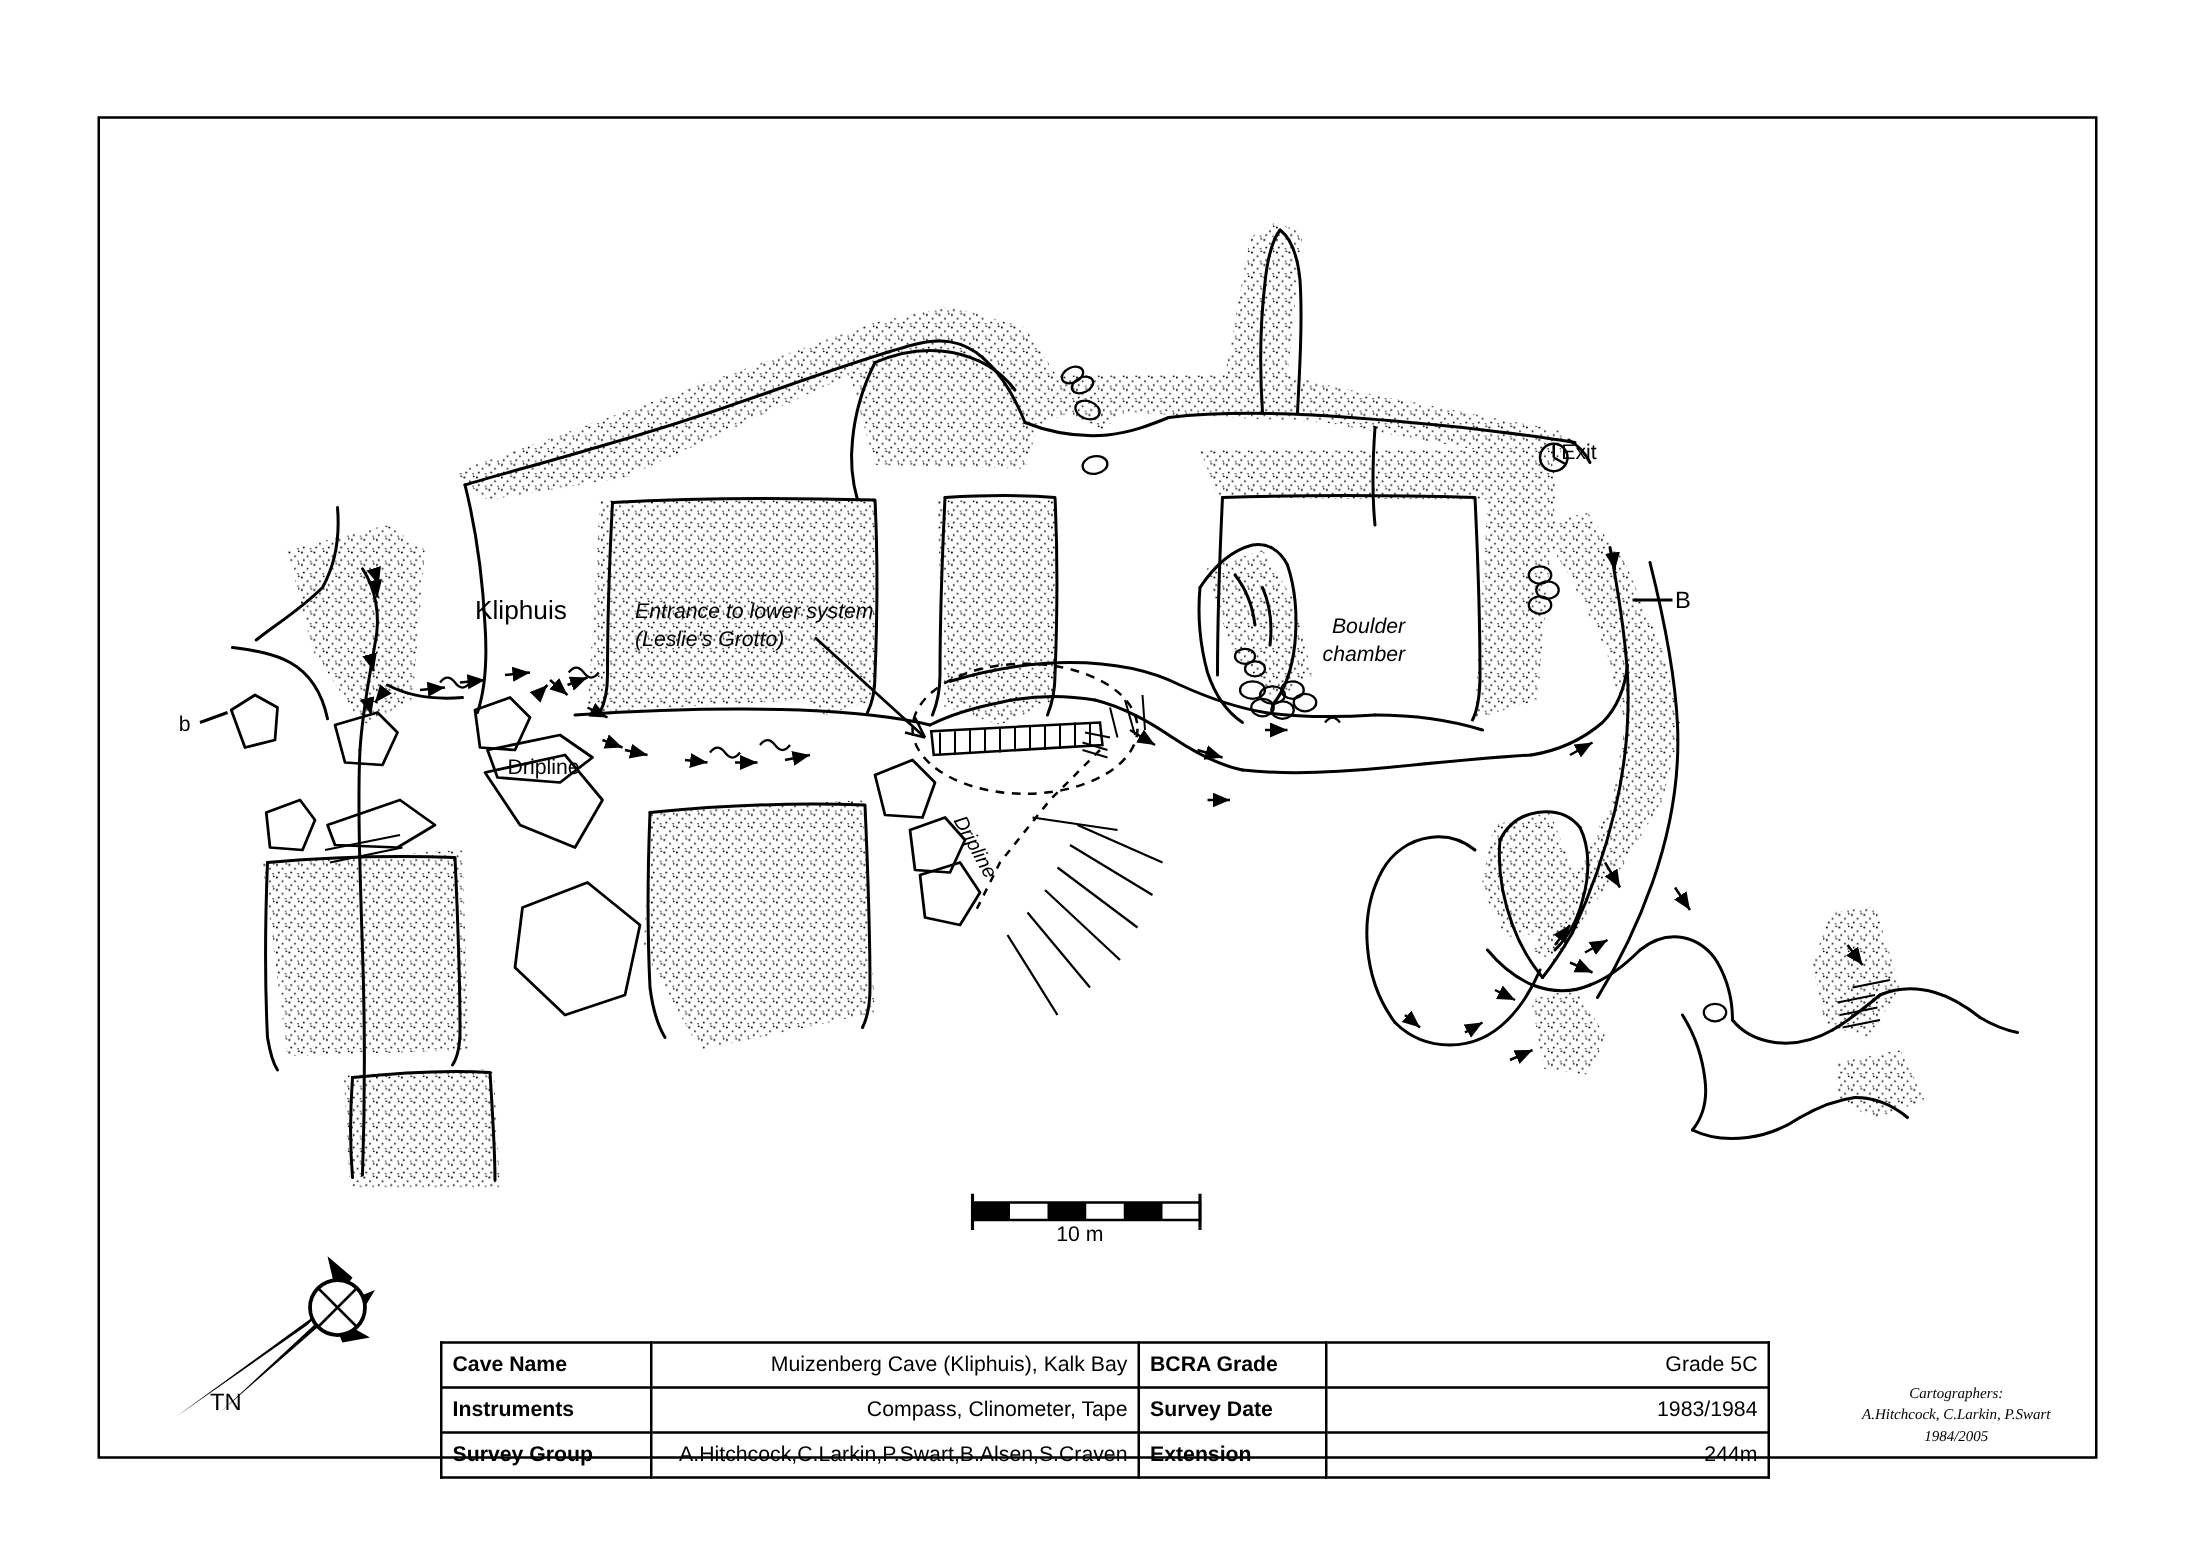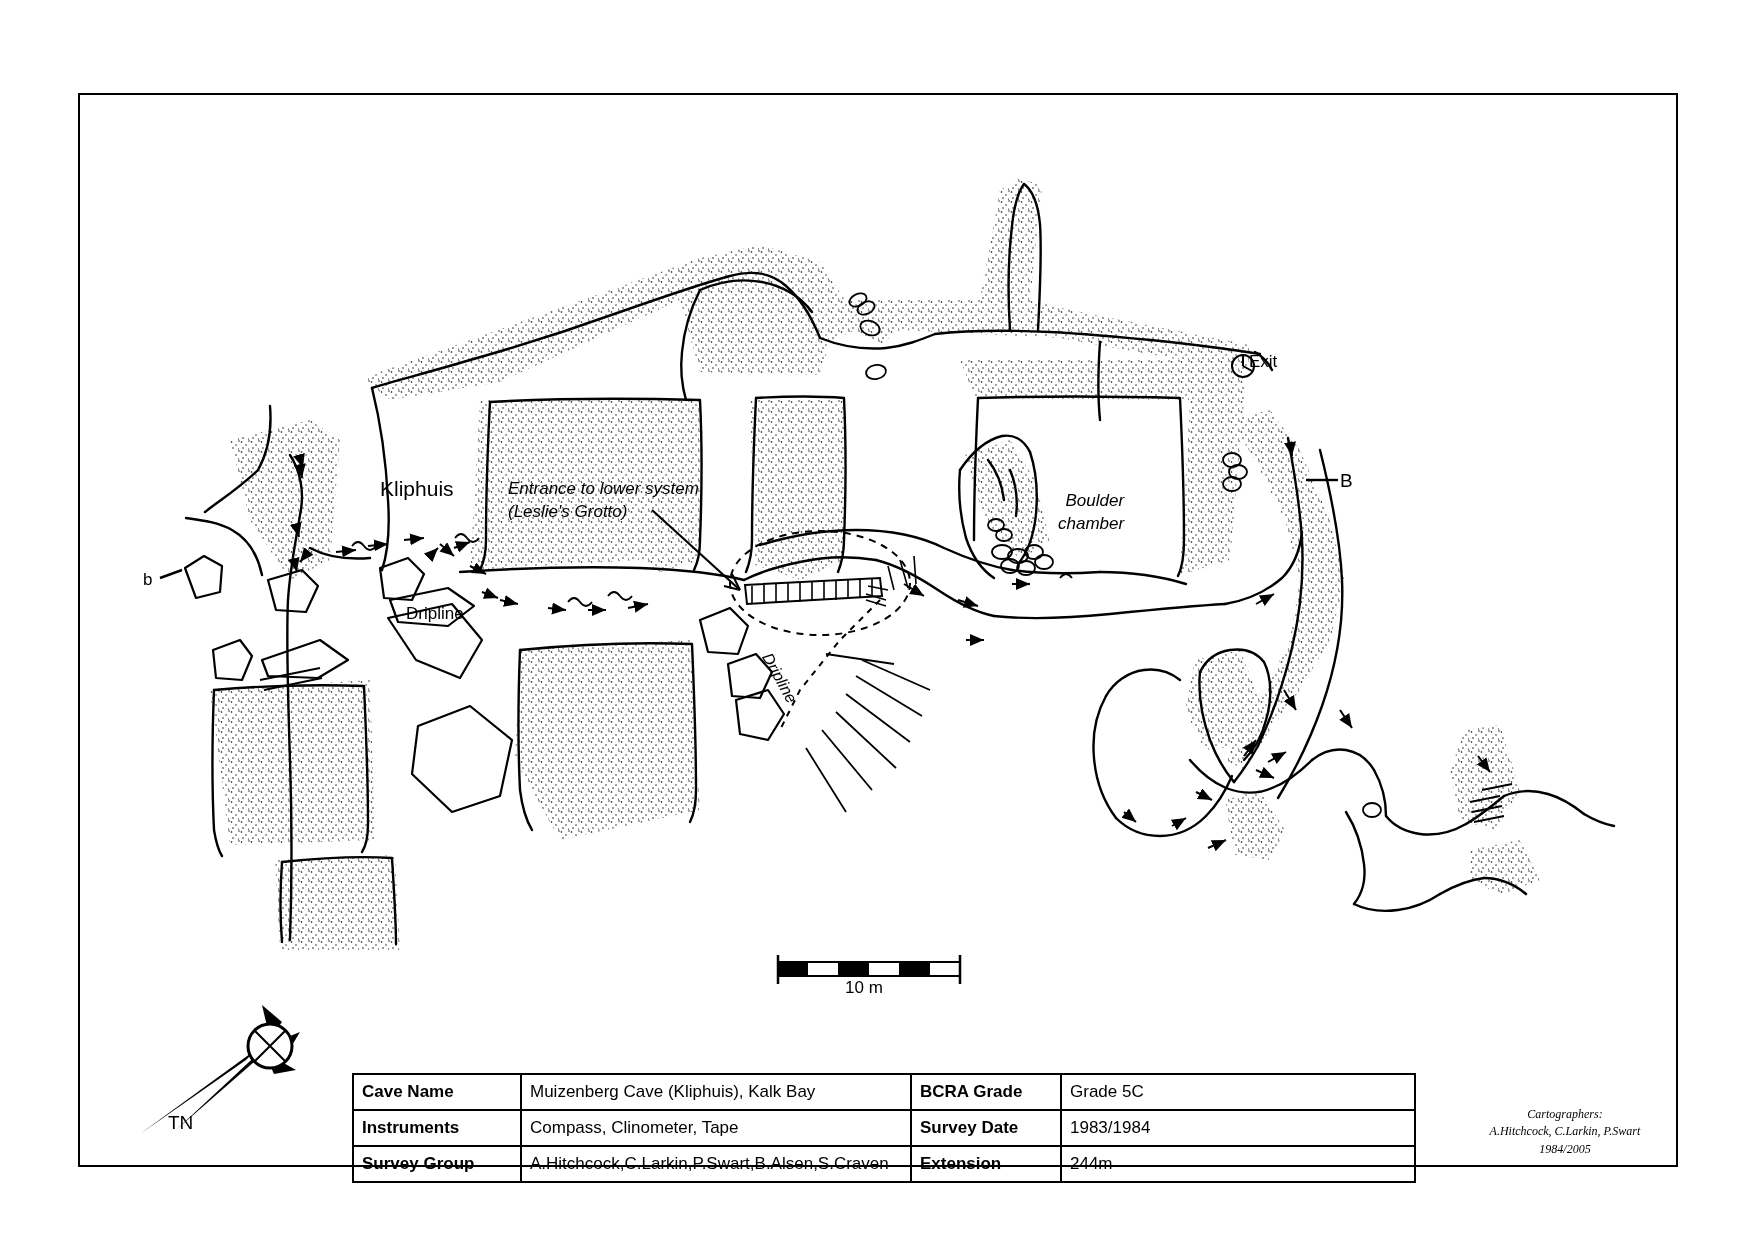--- a/index.html
+++ b/index.html
@@ -15,21 +15,21 @@
   .lbl-bsmall{left:143px;top:570px;font-size:17px;}
   .lbl-lower{left:508px;top:478px;font-size:17px;font-style:italic;line-height:1.35;}
   .lbl-boulder{left:1058px;top:490px;font-size:17px;font-style:italic;line-height:1.35;text-align:right;}
   .lbl-dripline{left:774px;top:650px;font-size:16px;font-style:italic;transform:rotate(61deg);transform-origin:left top;}
   .lbl-scale{left:845px;top:978px;font-size:17px;}
   .lbl-tn{left:168px;top:1068px;font-size:19px;margin-top:44px;}
   .carto{position:absolute;left:1440px;top:1106px;width:250px;text-align:center;font-family:"Liberation Serif",serif;font-size:12px;font-style:italic;line-height:1.45;}
   table.infotable{position:absolute;left:352px;top:1073px;border-collapse:collapse;font-size:17px;padding-left:48px;}
   table.infotable td{border:2px solid #000;padding:3px 8px;height:28px;vertical-align:middle;}
   td.k{font-weight:bold;}
-  td.v{font-weight:normal;}
+  td.v{font-weight:normal;text-align:right;}
   .c1{width:150px;}
   .c2{width:372px;}
   .c3{width:132px;}
   .c4{width:336px;}
 </style>
 </head>
 <body>
 
 <div id="sheet">
 

